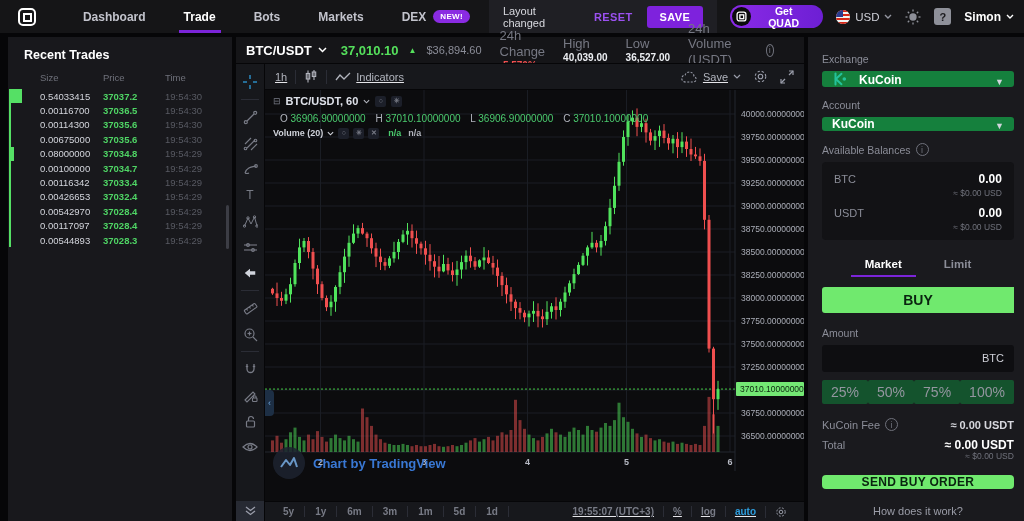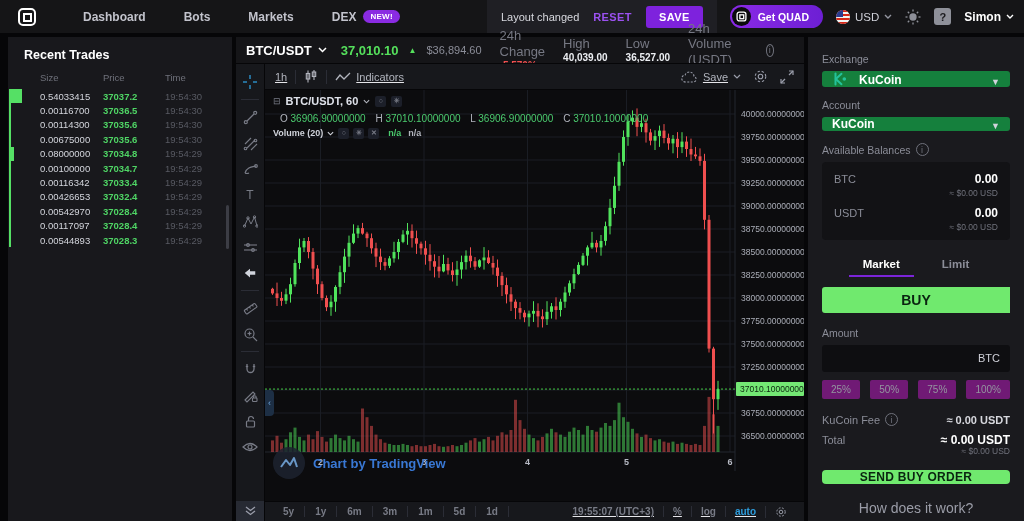--- a/index.html
+++ b/index.html
@@ -136,47 +136,50 @@
   .ml-tab.active::after { content:""; position:absolute; left:0; right:0; bottom:0; height:2px; background:#7b24d9; }
   .buysell { display:flex; margin-bottom:14px; }
   .bs-btn { flex:1; height:26px; border:none; font-size:14px; font-weight:700; cursor:pointer; }
   .bs-buy { background:#70e96e; color:#0a2410; border-radius:3px 0 0 3px; }
   .bs-sell { background:#0b0b0d; color:#9a9caa; border-radius:0 3px 3px 0; }
   .amt-wrap { position:relative; margin-bottom:8px; }
   .amt-input { width:100%; height:27px; background:#0e0e11; border:none; border-radius:3px; color:#fff;
     font-size:12px; padding:0 38px 0 10px; outline:none; }
   .amt-asset { position:absolute; right:10px; top:7px; font-size:11px; color:#cfd0d8; }
   .pct-row { display:flex; justify-content:space-between; margin-bottom:14px; }
-  .pct { background:#701a75; border:none; color:#9496a0; font-size:10px; border-radius:2px; padding:4px 9px; cursor:pointer; }
+  .pct { background:#14532d; border:none; color:#9496a0; font-size:14px; border-radius:2px; padding:4px 9px; cursor:pointer; }
   .fee-row { display:flex; justify-content:space-between; align-items:center; font-size:11px; color:#8b8d98; margin-bottom:7px; }
   .fee-val { color:#d7d8de; font-weight:600; }
   .total-val { color:#fff; font-weight:700; font-size:12px; }
   .total-usd { text-align:right; font-size:8.5px; color:#70727c; margin-top:-3px; margin-bottom:14px;}
   .send-btn { width:100%; height:27px; background:#70e96e; color:#0a2410; border:none; border-radius:4px;
     font-size:12px; font-weight:700; cursor:pointer; letter-spacing:.3px; }
-  .how { text-align:center; font-size:14px; color:#9b9da8; margin-top:16px; cursor:pointer; }
+  .how { text-align:center; font-size:11px; color:#9b9da8; margin-top:16px; cursor:pointer; }
 
   
   .axis { font-family:"Liberation Sans",sans-serif; font-size:8.5px; fill:#abaeb8; }
   .axis.xlab { font-size:9px; fill:#b7bac4; font-weight:bold;}
   .grid { stroke:#1a1d24; stroke-width:1; }
 </style>
 </head>
 <body>
 
 <nav>
   <div class="brand">
     <svg width="20" height="20" viewBox="0 0 20 20">
         <rect x="2" y="2" width="16" height="16" rx="4" fill="none" stroke="#fff" stroke-width="2"></rect>
         <rect x="7" y="7" width="7" height="7" fill="none" stroke="#fff" stroke-width="2"></rect>
       </svg>
   </div>
   <div class="nav-items">
     <div class="nav-item">
         <span>Dashboard</span>
+      </div>
+    <div class="nav-item active">
+        <span>Trade</span>
       </div>
     <div class="nav-item">
         <span>Bots</span>
       </div>
     <div class="nav-item">
         <span>Markets</span>
       </div>
     <div class="nav-item">
         <span>DEX</span>
         <span class="badge">NEW!</span>

